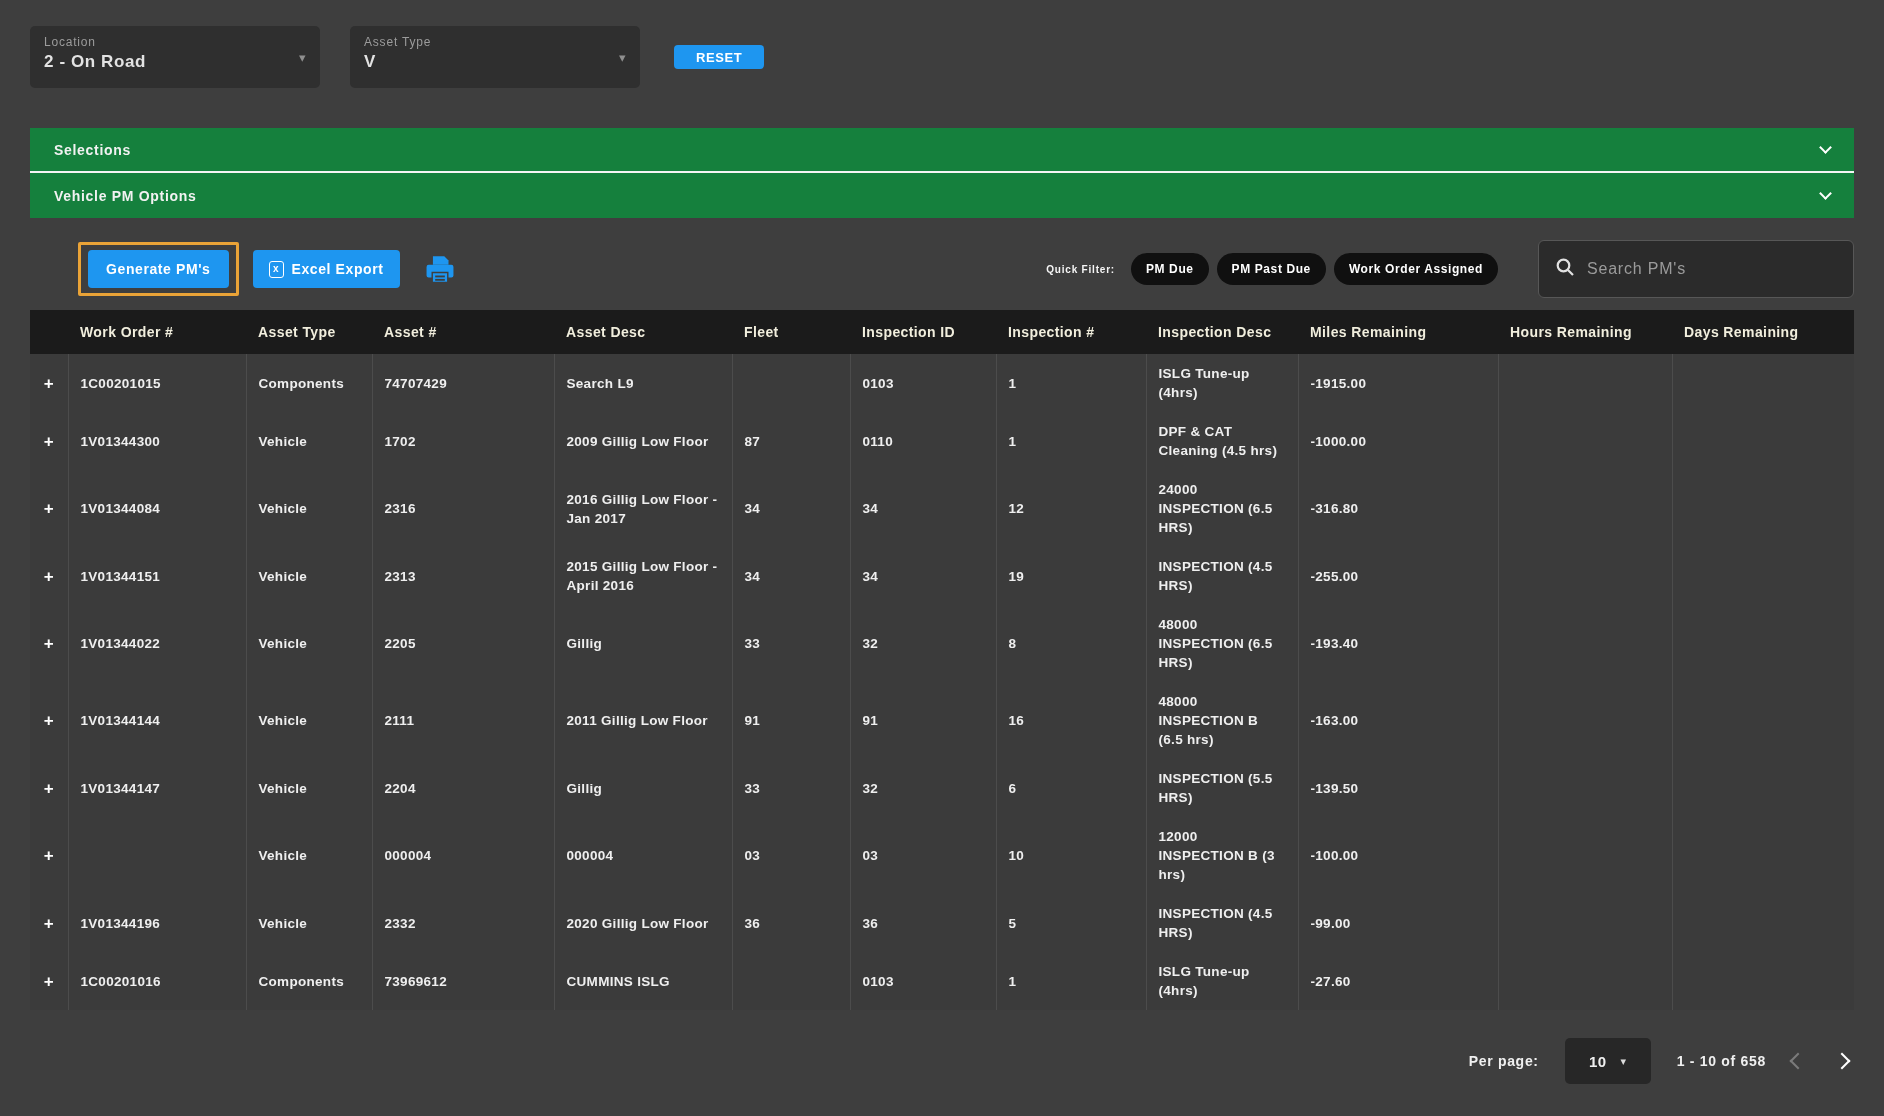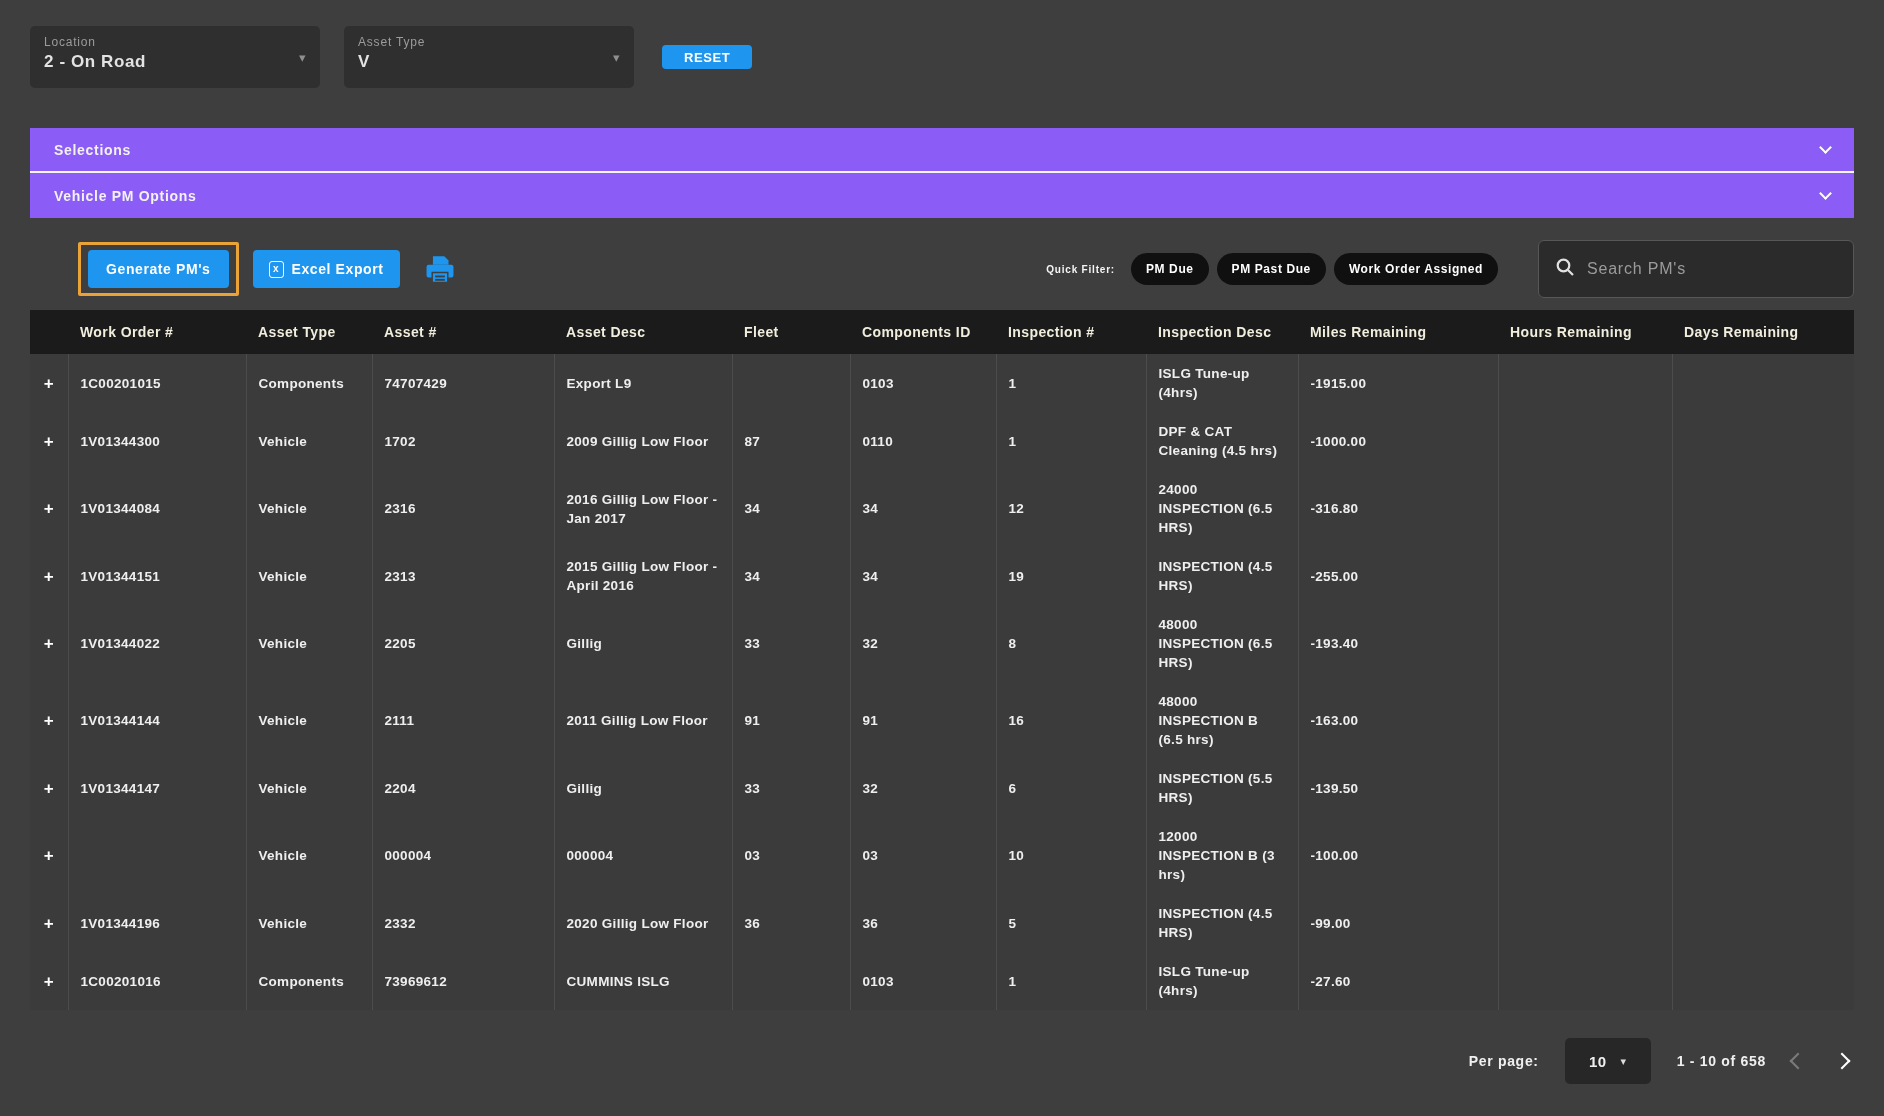--- a/index.html
+++ b/index.html
@@ -6,38 +6,38 @@
   html,body { width:1884px; height:1116px; overflow:hidden; }
   body {
     background:#3e3e3e;
     font-family:"Liberation Sans", sans-serif;
     color:#f0f0f0;
     letter-spacing:.4px;
   }
   .page { padding:0 30px; }
 
   
-  .filter-row { display:flex; align-items:center; gap:24px; padding-top:26px; }
+  .filter-row { display:flex; align-items:center; gap:30px; padding-top:26px; }
   .select-box {
     background:#2f2f2f; border-radius:5px; width:290px; height:62px;
     padding:9px 14px; position:relative; cursor:pointer;
   }
   .select-box .lbl { font-size:12px; color:#9c9c9c; letter-spacing:.8px; }
   .select-box .val { font-size:17px; font-weight:bold; color:#e3e3e3; margin-top:3px; letter-spacing:.6px; }
   .select-box .caret { position:absolute; right:14px; top:24px; color:#8f8f8f; font-size:13px; }
   .btn-blue {
     background:#1e96f0; color:#fff; border:none; border-radius:4px;
     font-family:inherit; font-weight:bold; letter-spacing:.6px; cursor:pointer;
   }
   .reset-btn { height:24px; padding:0 22px; font-size:13px; margin-left:4px; }
 
   
   .accordion-block { margin-top:40px; }
   .acc-bar {
-    background:#8b5cf6; height:45px; display:flex; align-items:center;
+    background:#15803d; height:45px; display:flex; align-items:center;
     justify-content:space-between; padding:0 24px; cursor:pointer;
     border-bottom:2px solid #f5f5f5;
   }
   .acc-bar:last-child { border-bottom:none; }
   .acc-bar .acc-label { font-size:14px; font-weight:bold; color:#f2f2f2; letter-spacing:.7px; }
   .chev { width:9px; height:9px; border-right:2px solid #fff; border-bottom:2px solid #fff; display:inline-block; }
   .chev.down { transform:rotate(45deg); margin-top:-4px; }
   .chev.up   { transform:rotate(-135deg); margin-top:6px; }
 
   
@@ -187,35 +187,35 @@
         <col style="width:182px">
     </colgroup>
     <thead>
       <tr id="head-row">
         <th></th>
       <th>Work Order #</th>
           <th>Asset Type</th>
           <th>Asset #</th>
           <th>Asset Desc</th>
           <th>Fleet</th>
-          <th>Components ID</th>
+          <th>Inspection ID</th>
           <th>Inspection #</th>
           <th>Inspection Desc</th>
           <th>Miles Remaining</th>
           <th>Hours Remaining</th>
           <th>Days Remaining</th>
         </tr>
     </thead>
     <tbody id="tbody">
         <tr>
           <td class="expander">+</td>
           <td>1C00201015</td>
           <td>Components</td>
           <td>74707429</td>
-          <td>Export L9</td>
+          <td>Search L9</td>
           <td></td>
           <td>0103</td>
           <td>1</td>
           <td>ISLG Tune-up (4hrs)</td>
           <td>-1915.00</td>
           <td></td>
           <td></td>
         </tr>
         <tr>
           <td class="expander">+</td>

